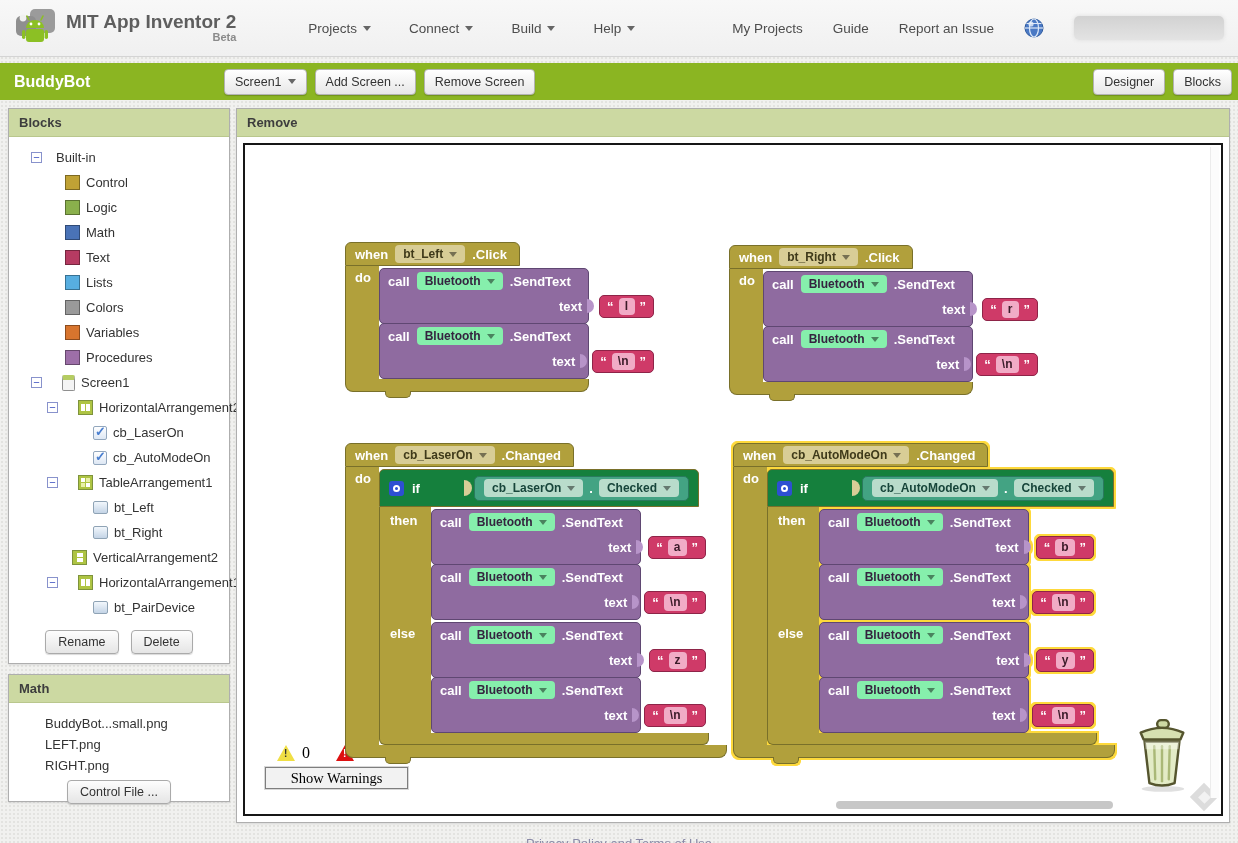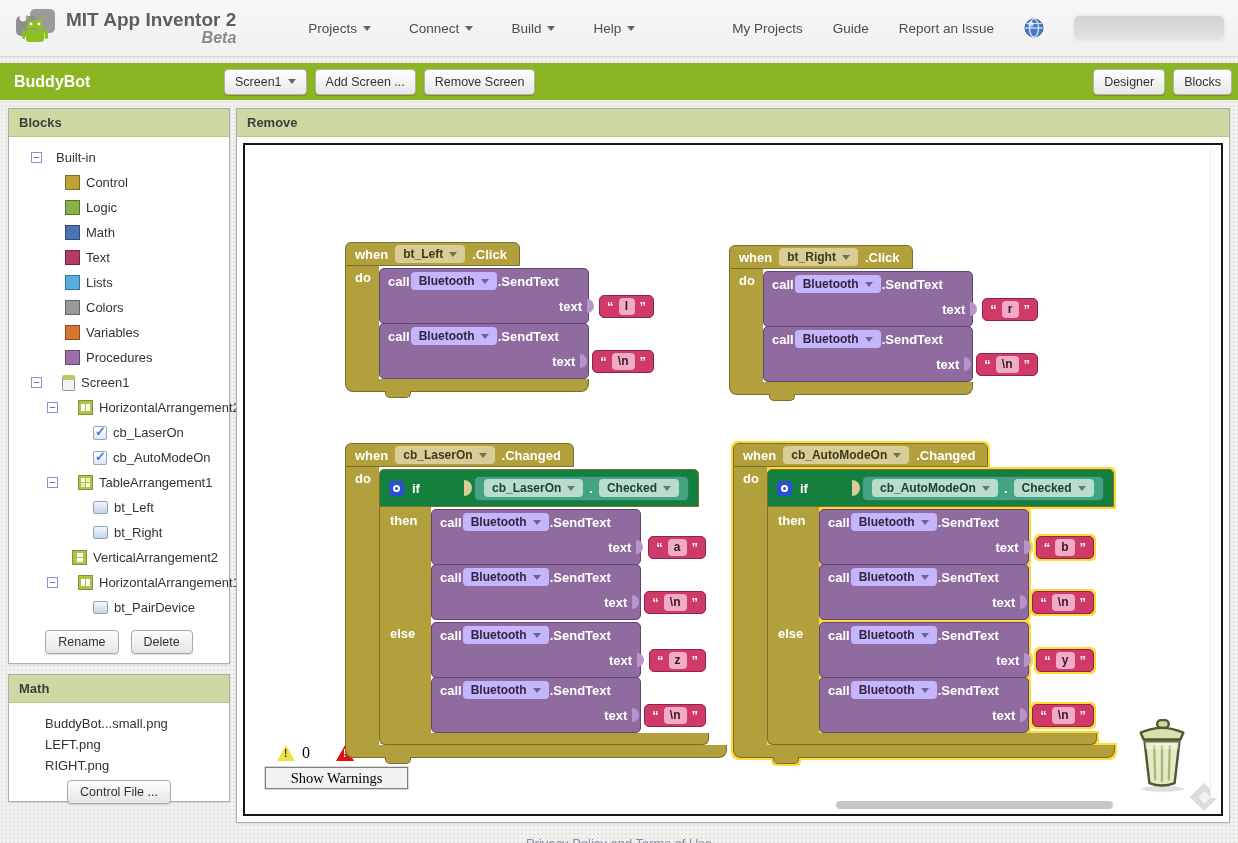--- a/index.html
+++ b/index.html
@@ -12,21 +12,21 @@
     position:relative; color:#333;
   }
 
   
   .top-header{position:absolute;left:0;top:0;width:100%;height:57px;
     background:linear-gradient(#f8f8f8,#f0f0f0);border-bottom:1px solid #d4d4d4;
     display:flex;align-items:center;}
   .logo-wrap{display:flex;align-items:center;gap:10px;padding-left:14px;}
   .logo-text{display:flex;flex-direction:column;line-height:1.05;}
   .logo-title{font-size:19px;font-weight:bold;color:#5e5e5e;}
-  .logo-beta{font-size:16px;font-weight:bold;color:#8a8a8a;align-self:flex-end;font-style:italic;}
+  .logo-beta{font-size:11px;font-weight:bold;color:#8a8a8a;align-self:flex-end;}
   .menus{display:flex;gap:38px;margin-left:72px;}
   .menu-item{display:flex;align-items:center;gap:6px;font-size:13.5px;color:#4d4d4d;cursor:pointer;}
   .caret{width:0;height:0;border-left:4px solid transparent;border-right:4px solid transparent;border-top:5px solid #666;}
   .header-right{margin-left:auto;display:flex;align-items:center;gap:30px;padding-right:14px;}
   .header-link{font-size:13.5px;color:#4d4d4d;cursor:pointer;}
   .account-blur{width:150px;height:24px;border-radius:5px;
     background:linear-gradient(#d2d2d2,#e3e3e3);box-shadow:0 0 4px #ddd;}
 
   
   .green-bar{position:absolute;left:0;top:63px;width:100%;height:37px;background:#8bb522;
@@ -128,27 +128,27 @@
   .ev-foot{height:13px;background:#b1a03c;border:1px solid #79702a;border-top:none;
     border-radius:0 0 8px 8px;}
   .ev-tab{width:26px;height:7px;background:#b1a03c;border:1px solid #79702a;border-top:none;
     border-radius:0 0 5px 5px;margin-left:40px;margin-top:-1px;}
 
   .dd{display:inline-flex;align-items:center;gap:6px;border-radius:4px;padding:1px 8px;
     font-weight:bold;font-size:12px;height:18px;cursor:pointer;white-space:nowrap;}
   .dd .dd-arrow{width:0;height:0;border-left:4px solid transparent;border-right:4px solid transparent;
     border-top:5px solid rgba(0,0,0,.45);}
   .dd-gold{background:#d8cd96;color:#3f3a1a;}
-  .dd-purple{background:#c4b5fd;color:#34243f;justify-content:center;}
+  .dd-purple{background:#86efac;color:#34243f;justify-content:center;}
   .dd-teal{background:#b9dccb;color:#17453a;}
 
   .call-block{background:#8f6ba0;border:1px solid #5f4772;border-radius:5px;width:210px;
     padding:3px 8px 5px 8px;position:relative;}
   .call-block + .call-block{margin-top:-1px;}
-  .cb-row1{display:flex;align-items:center;gap:1px;}
+  .cb-row1{display:flex;align-items:center;gap:7px;}
   .cb-row2{display:flex;align-items:center;justify-content:flex-end;gap:5px;margin-top:4px;height:24px;}
   .socket{width:7px;height:14px;background:#b794c9;border-radius:0 7px 7px 0;}
   .text-block{display:inline-flex;align-items:center;gap:5px;background:#cf3a68;
     border:1px solid #8e2448;border-radius:5px;padding:2px 7px;height:23px;margin-right:-74px;}
   .q{color:#fff;font-weight:bold;font-size:13px;}
   .text-field{background:#f1abc6;border-radius:4px;padding:0 6px;color:#3a1a28;font-weight:bold;
     font-size:12px;height:17px;line-height:17px;min-width:16px;text-align:center;cursor:text;}
 
   .if-block{position:relative;}
   .if-header{display:inline-flex;align-items:center;gap:8px;background:#15803d;

